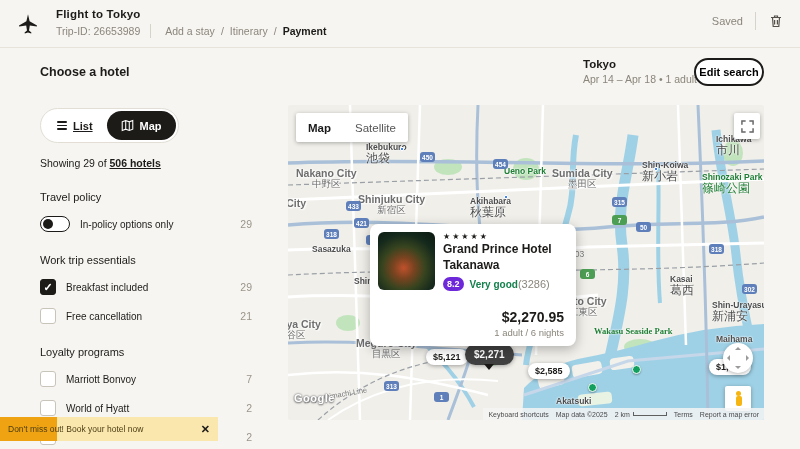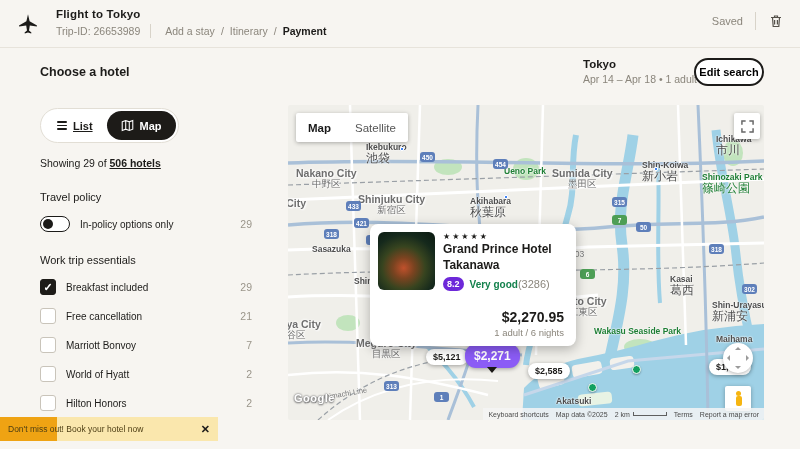--- a/index.html
+++ b/index.html
@@ -69,21 +69,21 @@
   .mtown .jp { font-weight:normal; font-size:12px; }
   .mgreen { color:#1e7e34; }
   .mplain { position:absolute; color:#777; font-size:8.5px; text-shadow:0 0 2px #fff; white-space:nowrap; }
 
   .shield { position:absolute; min-width:15px; height:10px; padding:0 2px; background:#5e7fba; color:#fff; font-size:6.5px; font-weight:bold; border-radius:3px; display:flex; align-items:center; justify-content:center; text-align:center; }
   .shield.green { background:#4d9e55; }
   .station { position:absolute; width:4px; height:4px; background:#4285f4; border:1px solid #fff; border-radius:1px; }
   .poi { position:absolute; width:9px; height:9px; background:#12a05f; border:1.5px solid #fff; border-radius:50%; box-shadow:0 1px 2px rgba(0,0,0,.3); }
 
   .pricepill { position:absolute; background:#fff; color:#1c1b19; font-size:9px; font-weight:bold; padding:3px 7px; border-radius:9px; box-shadow:0 1px 4px rgba(0,0,0,.35); cursor:pointer; white-space:nowrap; }
-  .pricepill.sel { background:#8b5cf6; color:#fff; font-size:12px; padding:5px 9px; border-radius:11px; }
+  .pricepill.sel { background:#404040; color:#fff; font-size:10px; padding:5px 9px; border-radius:11px; }
   .pricepill.sel::after { content:""; position:absolute; left:50%; bottom:-5px; margin-left:-5px; border-left:5px solid transparent; border-right:5px solid transparent; border-top:6px solid #191715; }
 
   .hotelcard { position:absolute; left:82px; top:119px; width:206px; height:122px; background:#fff; border-radius:8px; box-shadow:0 3px 12px rgba(0,0,0,.28); cursor:pointer; }
   .hc-img { position:absolute; left:8px; top:8px; width:57px; height:58px; border-radius:6px;
     background:radial-gradient(circle at 45% 62%, #c0512c 0%, #7a4320 22%, #37441f 45%, #15291c 70%, #0a1810 100%); }
   .hc-stars { position:absolute; left:73px; top:8px; font-size:8px; letter-spacing:2px; color:#1c1b19; }
   .hc-name { position:absolute; left:73px; top:17px; font-size:12px; font-weight:bold; line-height:1.35; width:128px; }
   .hc-raterow { position:absolute; left:73px; top:53px; display:flex; align-items:center; }
   .hc-badge { background:#6d28d9; color:#fff; font-size:9px; font-weight:bold; border-radius:7px; padding:2px 4px; }
   .hc-ratelabel { color:#13814c; font-size:10px; font-weight:bold; margin-left:6px; }
@@ -187,20 +187,21 @@
       <span class="cb checked"></span>
       <span class="lab">Breakfast included</span>
       <span class="cnt">29</span>
     </div>
     <div class="f-row">
       <span class="cb"></span>
       <span class="lab">Free cancellation</span>
       <span class="cnt">21</span>
     </div>
 
+    <div class="f-head">Loyalty programs</div>
     <div class="f-row">
       <span class="cb"></span>
       <span class="lab">Marriott Bonvoy</span>
       <span class="cnt">7</span>
     </div>
     <div class="f-row">
       <span class="cb"></span>
       <span class="lab">World of Hyatt</span>
       <span class="cnt">2</span>
     </div>
@@ -317,21 +318,21 @@
         <div>Kasai</div>
         <div class="jp">葛西</div>
       </div>
     <div class="mtown" style="left:424px; top:196px;">
         <div>Shin-Urayasu</div>
         <div class="jp">新浦安</div>
       </div>
     <div class="mtown" style="left:428px; top:230px;">
         <div>Maihama</div>
       </div>
-    <div class="mtown mgreen" style="left:306px; top:222px;">
+    <div class="mtown mgreen" style="left:306px; top:222px;font-family:Liberation Serif, serif;">
         <div>Wakasu Seaside Park</div>
       </div>
     <div class="mlabel" style="left:-36px; top:213px;">
         <div>Setagaya City</div>
         <div class="jp">世田谷区</div>
       </div>
     <div class="mlabel" style="left:68px; top:232px;">
         <div>Meguro City</div>
         <div class="jp">目黒区</div>
       </div>

